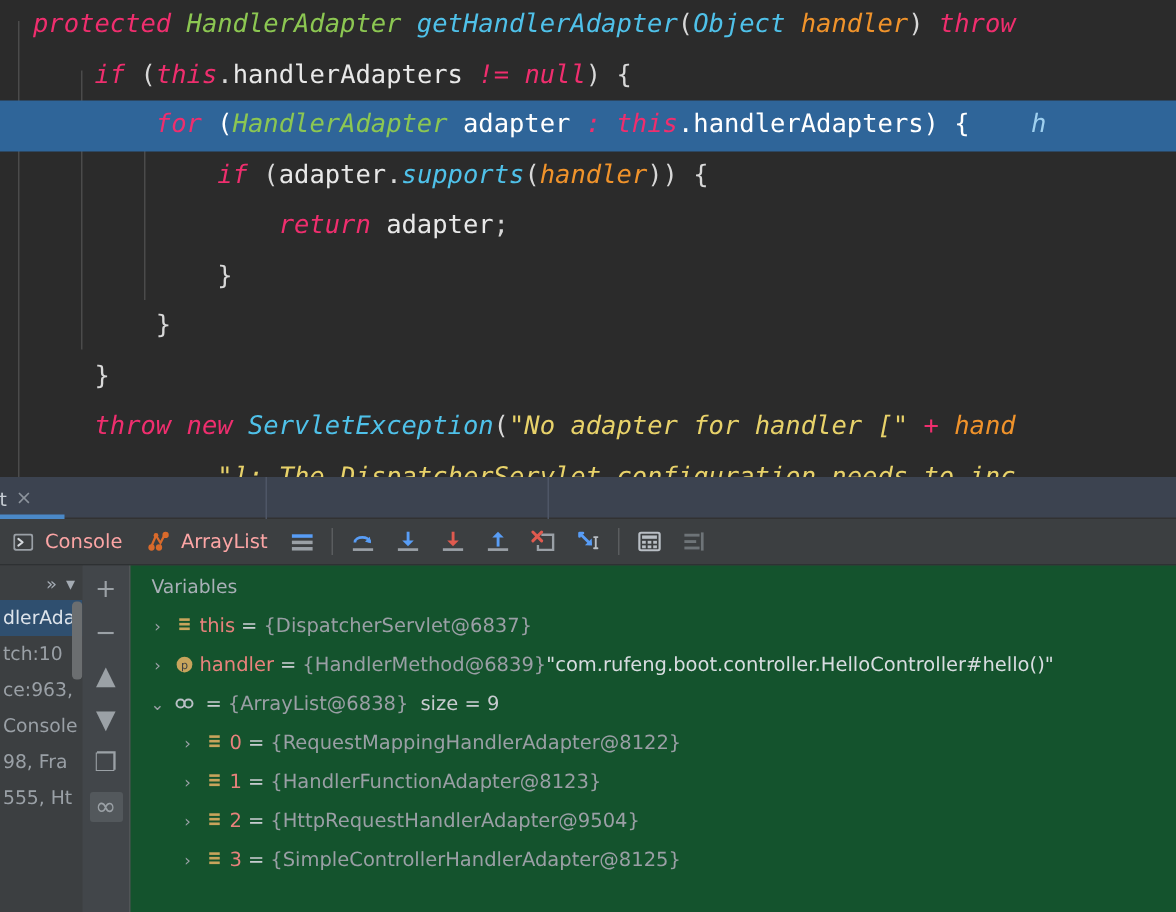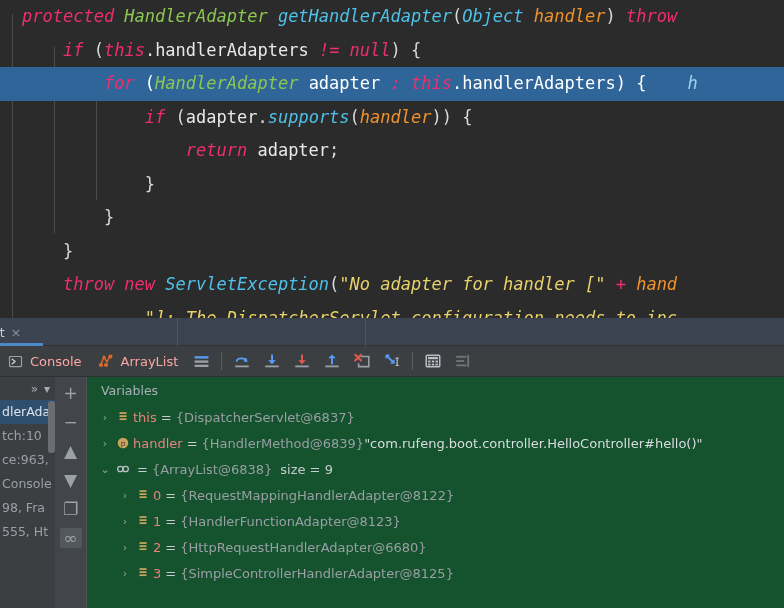--- a/index.html
+++ b/index.html
@@ -374,21 +374,21 @@
               <span class="twisty">›</span>
               <span class="vicon">
                 <svg width="14" height="14" viewBox="0 0 16 16">
                   <rect x="4" y="2.5" width="8" height="2" fill="#c8a45c"></rect>
                   <rect x="4" y="6" width="8" height="2" fill="#c8a45c"></rect>
                   <rect x="4" y="9.5" width="8" height="2" fill="#c8a45c"></rect>
                 </svg>
               </span>
               <span class="vname">2</span>
               <span class="veq">=</span>
-              <span class="vtype">{HttpRequestHandlerAdapter@6680}</span>
+              <span class="vtype">{HttpRequestHandlerAdapter@9504}</span>
             </div>
             <div class="var-row" style="padding-left: 30px;">
               <span class="twisty">›</span>
               <span class="vicon">
                 <svg width="14" height="14" viewBox="0 0 16 16">
                   <rect x="4" y="2.5" width="8" height="2" fill="#c8a45c"></rect>
                   <rect x="4" y="6" width="8" height="2" fill="#c8a45c"></rect>
                   <rect x="4" y="9.5" width="8" height="2" fill="#c8a45c"></rect>
                 </svg>
               </span>

